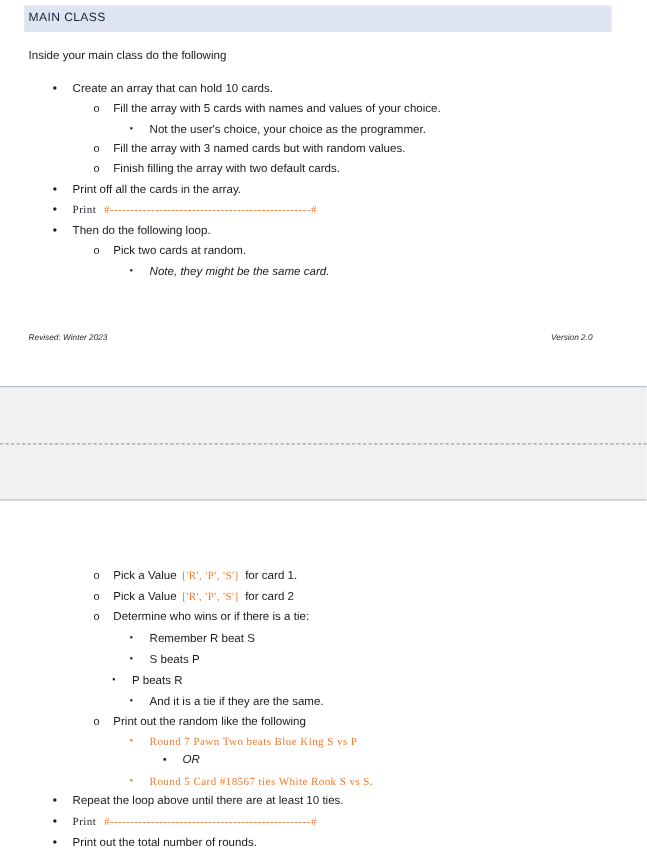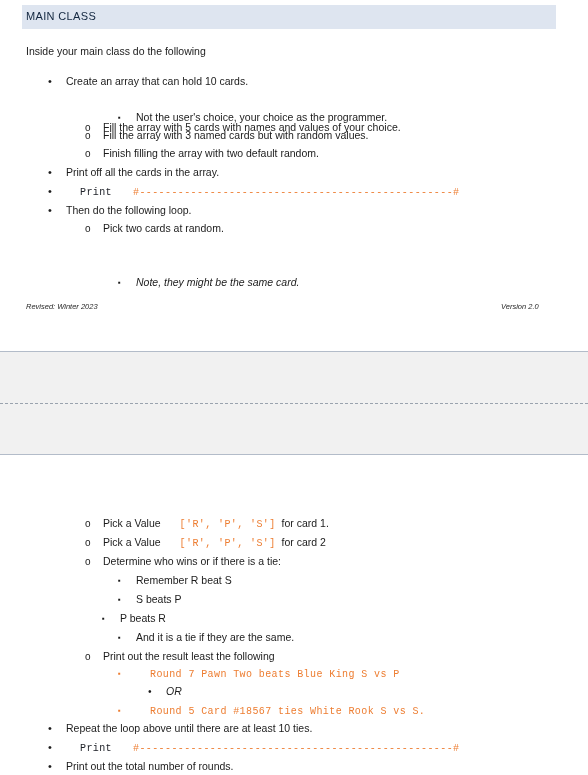--- a/index.html
+++ b/index.html
@@ -66,28 +66,27 @@
     text-align: left;
     color: #1b1b1b;
     font-family: "Liberation Sans", sans-serif;
   }
   .lvl1 .bullet-mark { font-size: 11px; }
   .lvl2 .bullet-mark { font-size: 10px; }
   .lvl3 .bullet-mark { font-size: 8px; vertical-align: 1.5px; }
   .lvl4 .bullet-mark { font-size: 10px; }
 
   .txt { display: inline-block; }
-  .italic { font-style: italic; margin-top: 36px; }
+  .italic { font-style: italic; }
 
   
   .mono {
-    font-family: Liberation Mono, monospace;
+    font-family: Liberation Serif, serif;
     font-size: 10px;
     letter-spacing: 0.4px;
-    margin-left: 14px;
   }
   .mono-dark { color: #20232a; }
   .accent { color: #ed7d31; }
 
   
   .footer-left, .footer-right {
     position: absolute;
     font-size: 7.5px;
     font-style: italic;
     color: #262626;
@@ -119,34 +118,34 @@
 
   <div class="section-bar"></div>
   <div class="section-bar-label">MAIN CLASS</div>
 
   <div class="para" style="left:26px; top:45px;">Inside your main class do the following</div>
 
   <div class="row lvl1" style="left:48px; top:74px;">
     <span class="bullet-mark">•</span><span class="txt">Create an array that can hold 10 cards.</span>
   </div>
 
-  <div class="row lvl2" style="left:85px; top:92px;margin-top:28px;">
+  <div class="row lvl2" style="left:85px; top:92px;">
     <span class="bullet-mark">o</span><span class="txt">Fill the array with 5 cards with names and values of your choice.</span>
   </div>
 
   <div class="row lvl3" style="left:118px; top:110px;">
     <span class="bullet-mark">▪</span><span class="txt">Not the user's choice, your choice as the programmer.</span>
   </div>
 
   <div class="row lvl2" style="left:85px; top:128px;">
     <span class="bullet-mark">o</span><span class="txt">Fill the array with 3 named cards but with random values.</span>
   </div>
 
   <div class="row lvl2" style="left:85px; top:146px;">
-    <span class="bullet-mark">o</span><span class="txt">Finish filling the array with two default random.</span>
+    <span class="bullet-mark">o</span><span class="txt">Finish filling the array with two default cards.</span>
   </div>
 
   <div class="row lvl1" style="left:48px; top:165px;">
     <span class="bullet-mark">•</span><span class="txt">Print off all the cards in the array.</span>
   </div>
 
   <div class="row lvl1" style="left:48px; top:184px;">
     <span class="bullet-mark">•</span><span class="txt mono mono-dark">Print</span><span class="txt mono accent" style="padding-left:7px;">#-------------------------------------------------#</span>
   </div>
 
@@ -194,21 +193,21 @@
 
   <div class="row lvl3" style="left:102px; top:611px;">
     <span class="bullet-mark">▪</span><span class="txt">P beats R</span>
   </div>
 
   <div class="row lvl3" style="left:118px; top:630px;">
     <span class="bullet-mark">▪</span><span class="txt">And it is a tie if they are the same.</span>
   </div>
 
   <div class="row lvl2" style="left:85px; top:649px;">
-    <span class="bullet-mark">o</span><span class="txt">Print out the result least the following</span>
+    <span class="bullet-mark">o</span><span class="txt">Print out the random like the following</span>
   </div>
 
   <div class="row lvl3" style="left:118px; top:666px;">
     <span class="bullet-mark accent">▪</span><span class="txt mono accent">Round 7 Pawn Two beats Blue King S vs P</span>
   </div>
 
   <div class="row lvl4" style="left:148px; top:684px;font-style:italic;">
     <span class="bullet-mark">•</span><span class="txt">OR</span>
   </div>
 

